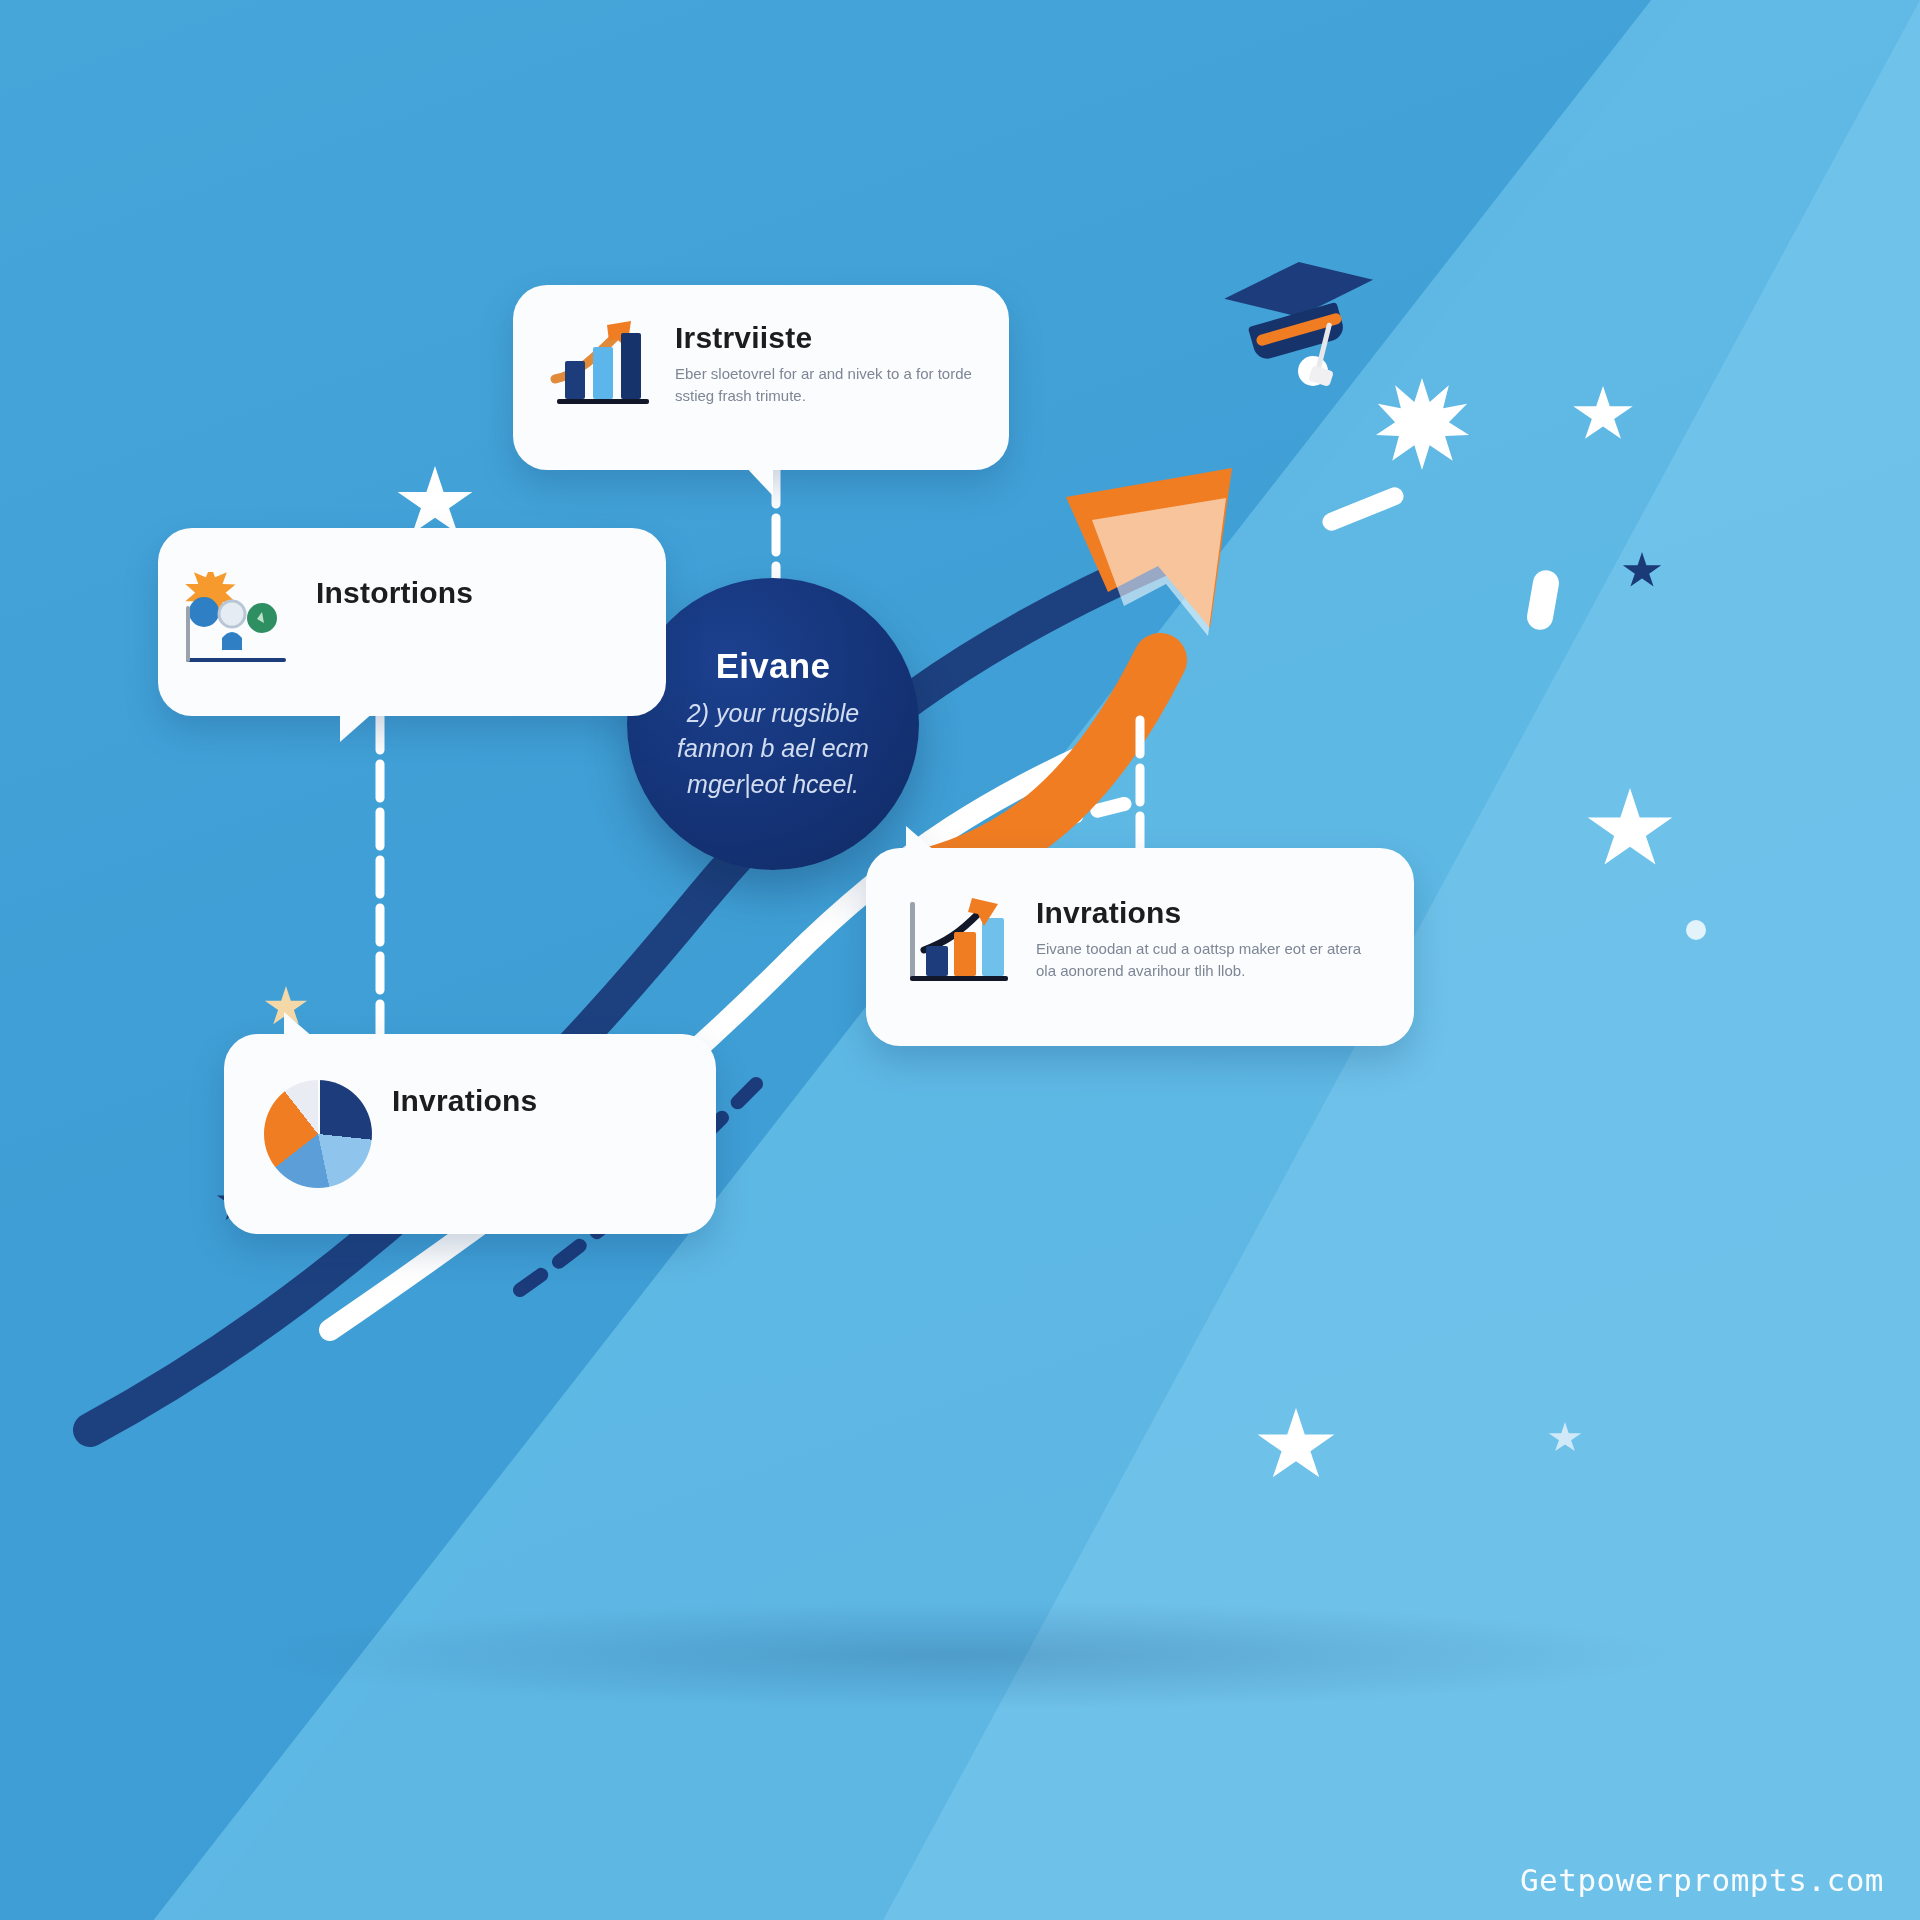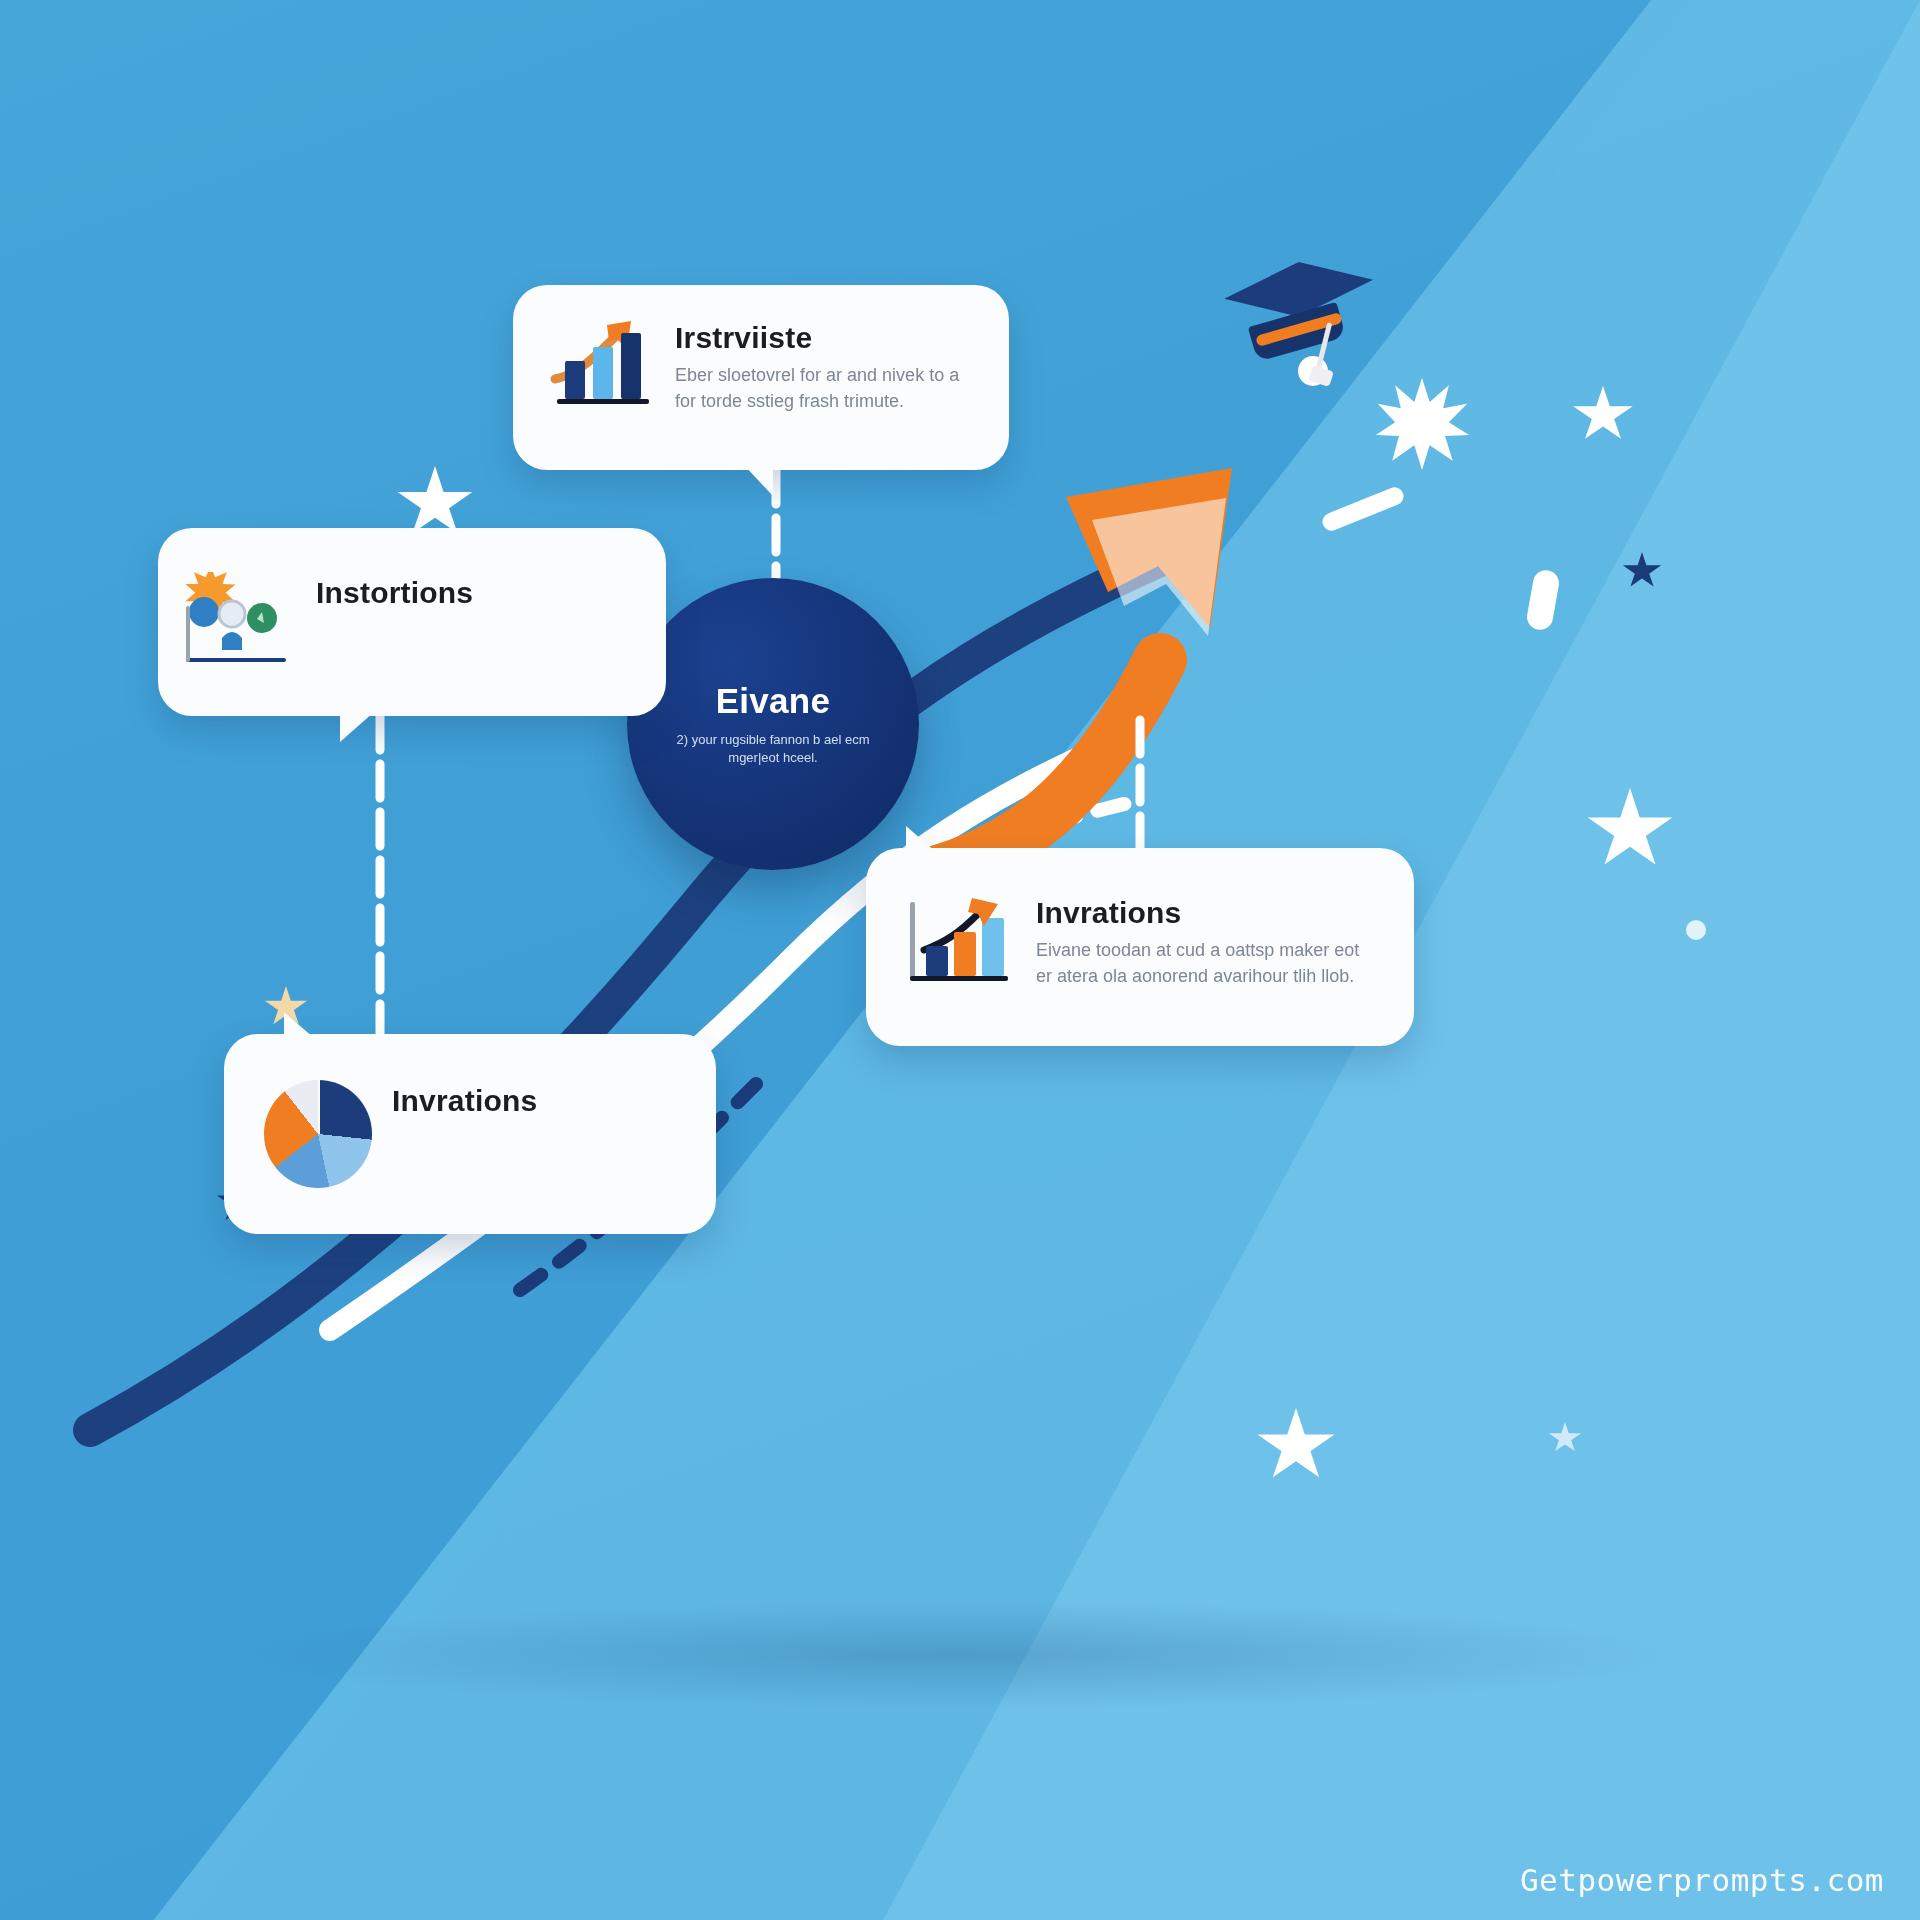--- a/index.html
+++ b/index.html
@@ -81,32 +81,32 @@
 
   
   .hub{
     position:absolute;left:627px;top:578px;width:292px;height:292px;border-radius:50%;
     background:radial-gradient(circle at 35% 28%, #1c418f 0%, #143275 60%, #102a63 100%);
     box-shadow:0 22px 44px rgba(12,40,80,.32);
     display:flex;flex-direction:column;align-items:center;justify-content:center;
     text-align:center;color:#fff;padding:0 28px;box-sizing:border-box;
   }
   .hub-title{font-size:35px;font-weight:bold;letter-spacing:.3px;margin-bottom:10px;}
-  .hub-body{font-size:13px;line-height:1.42;color:#dce6f7;opacity:.95;}
+  .hub-body{font-size:25px;line-height:1.42;color:#dce6f7;opacity:.95;font-style:italic;}
 
   
   .card{
     position:absolute;background:#fbfcfe;border-radius:34px;
     box-shadow:0 16px 34px rgba(20,60,110,.22);
     display:flex;align-items:flex-start;gap:20px;box-sizing:border-box;
   }
   .card .icon{flex:0 0 auto;}
   .card .txt{padding-top:4px;}
   .card h3{margin:0 0 8px 0;font-size:30px;font-weight:bold;color:#1d1d1f;letter-spacing:.2px;}
-  .card p{margin:0;font-size:18px;line-height:1.44;color:#7d8694;}
+  .card p{margin:0;font-size:15px;line-height:1.44;color:#7d8694;}
 
   
   .tail{position:absolute;width:0;height:0;}
 
   #card-top{left:513px;top:285px;width:496px;height:185px;padding:32px 34px 0 34px;}
   #card-top .tail{left:230px;bottom:-26px;border-left:30px solid transparent;border-right:0 solid transparent;border-top:32px solid #fbfcfe;}
 
   #card-left{left:158px;top:528px;width:508px;height:188px;padding:44px 30px 0 20px;}
   #card-left .tail{left:182px;bottom:-26px;border-left:0 solid transparent;border-right:34px solid transparent;border-top:30px solid #fbfcfe;}
 

